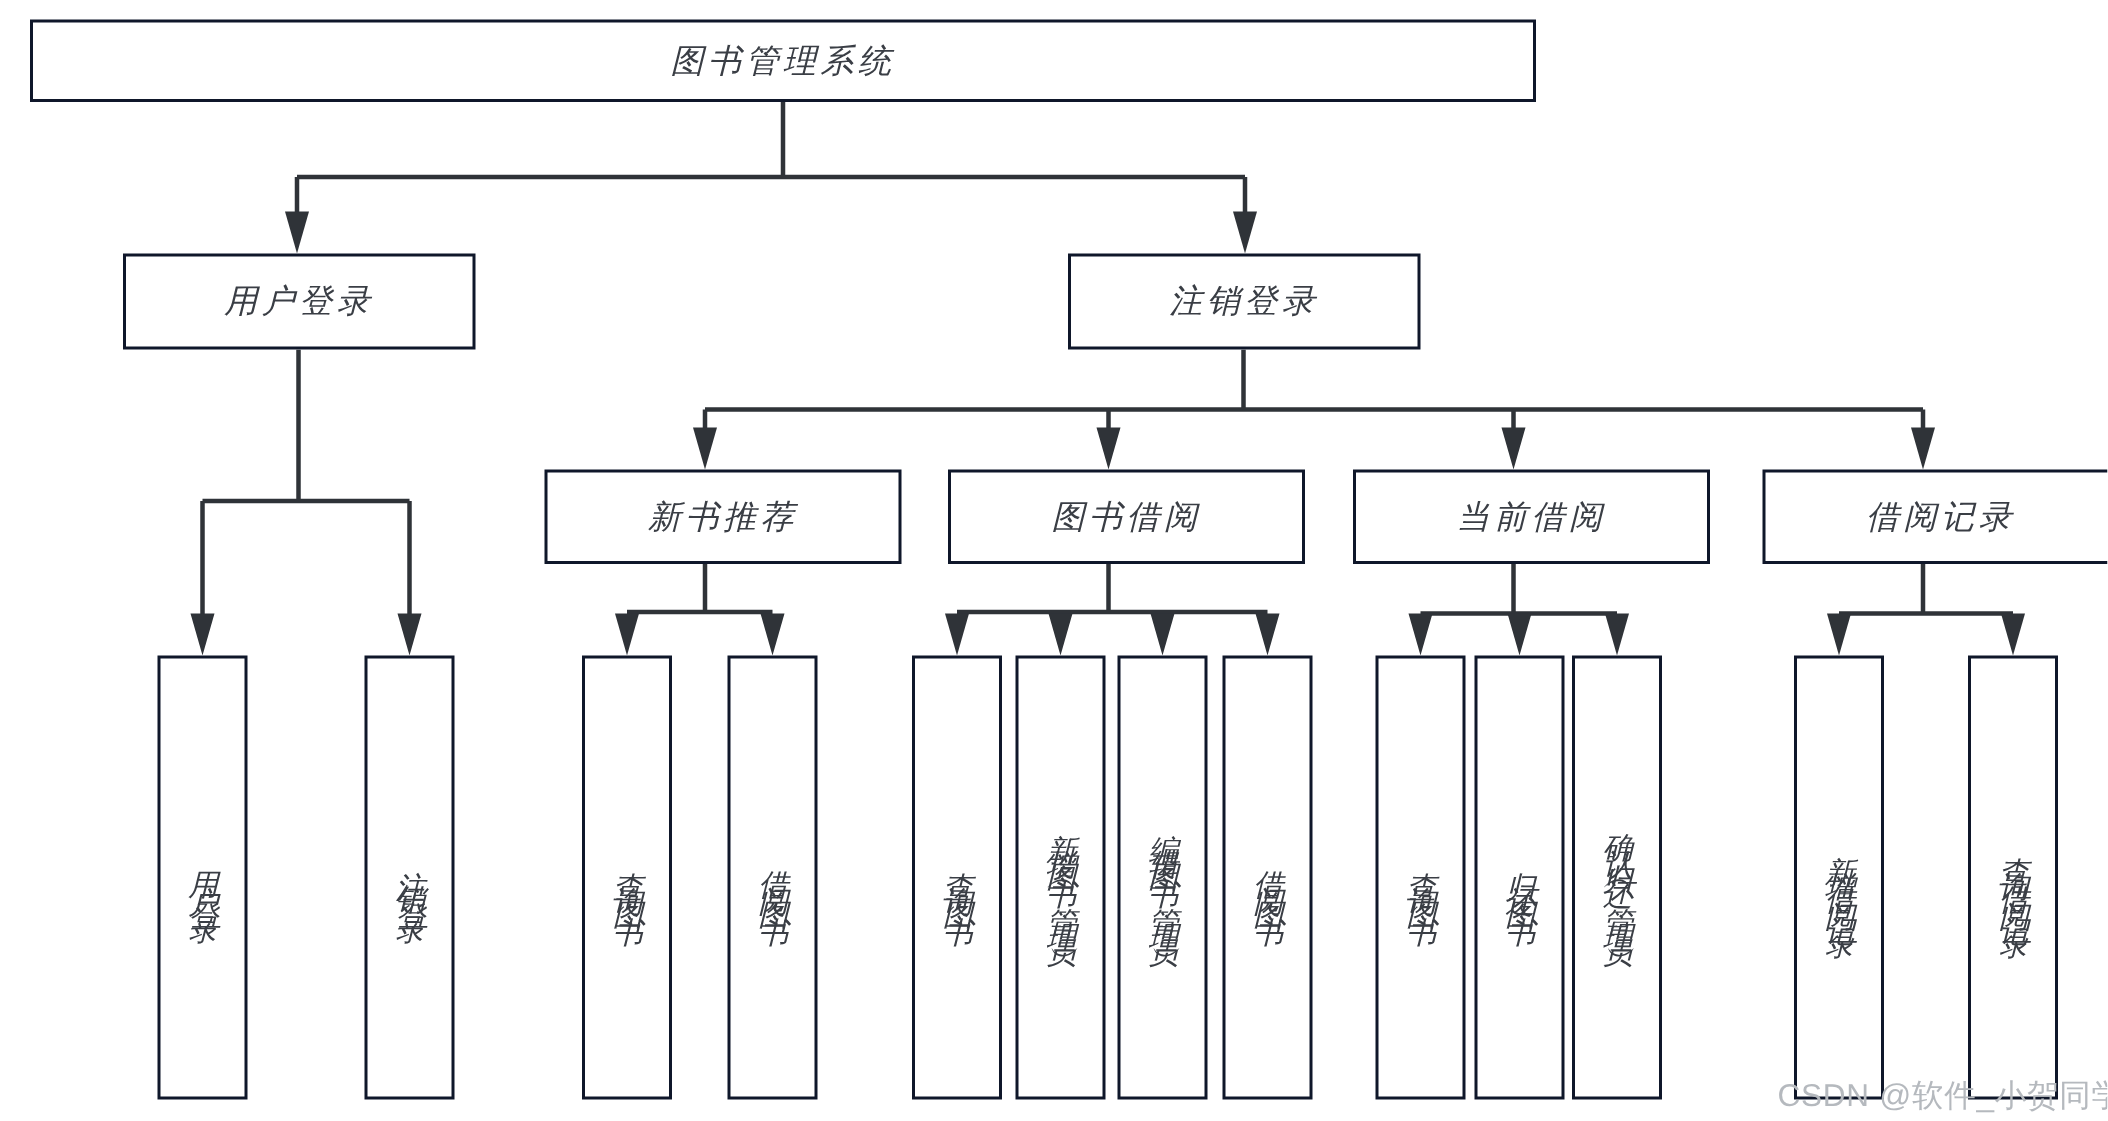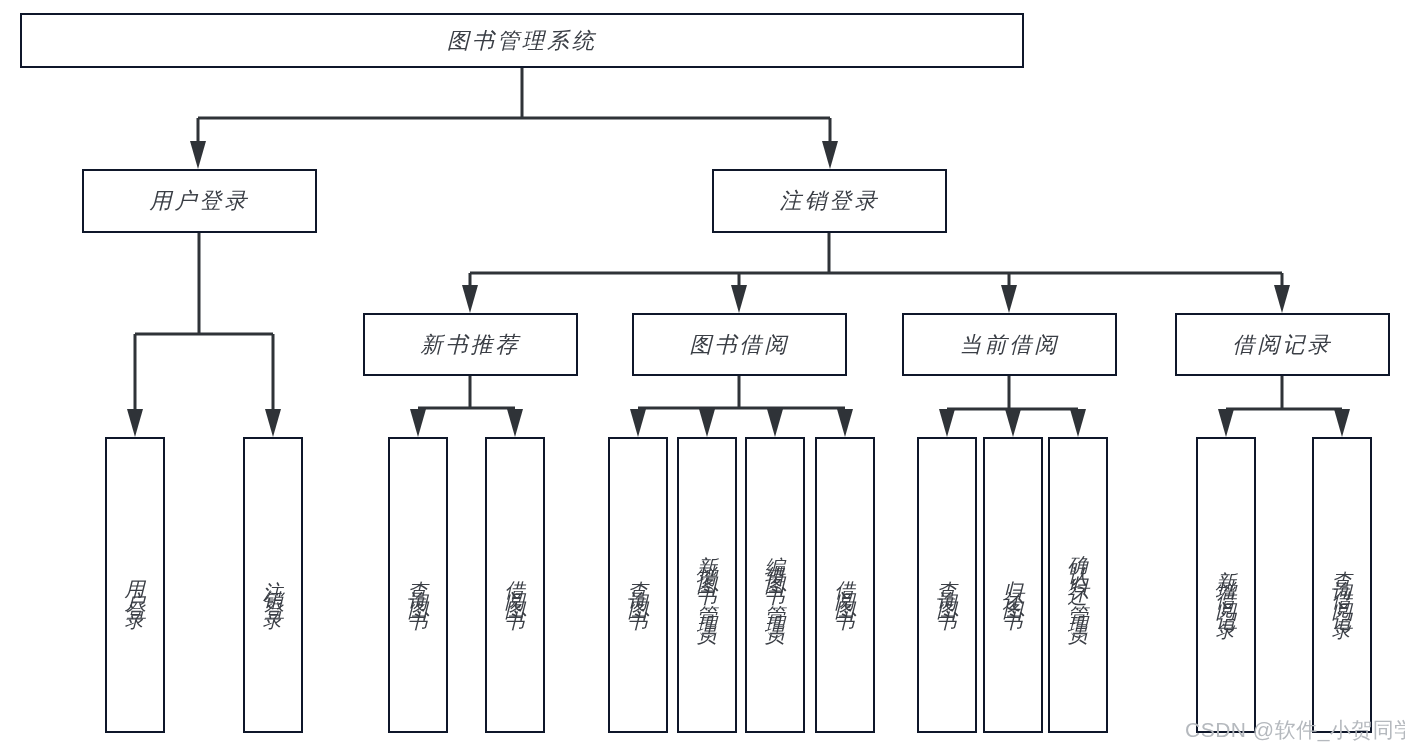--- a/index.html
+++ b/index.html
@@ -37,21 +37,21 @@
     writing-mode: vertical-rl;
     text-orientation: mixed;
     font-size: 20px;
     line-height: 1;
     letter-spacing: 10px;
     color: #3a3e45;
     white-space: nowrap;
   }
   .leaf { top: 437px; width: 60px; height: 296px; }
   .lvl2 { top: 169px; width: 235px; height: 64px; }
-  .lvl3 { top: 313px; width: 215px; height: 63px; }
+  .lvl3 { top: 313px; width: 238px; height: 63px; }
   .watermark {
     position: absolute;
     left: 1185px;
     top: 716px;
     font-size: 21px;
     letter-spacing: 0.5px;
     color: #b5b9be;
     white-space: nowrap;
     z-index: 3;
   }

